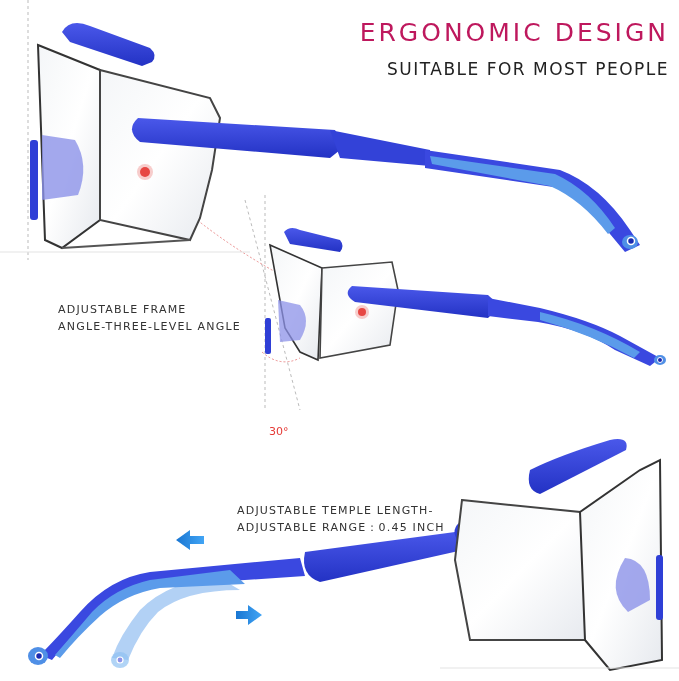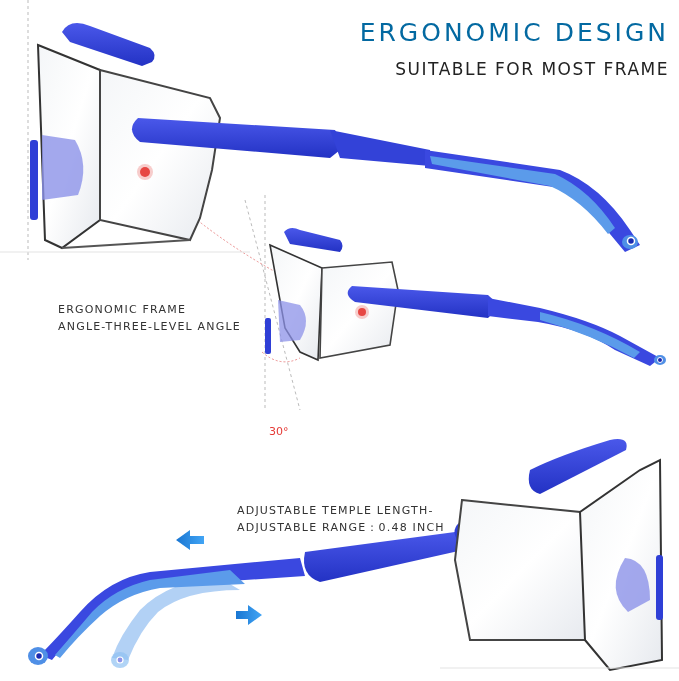--- a/index.html
+++ b/index.html
@@ -2,47 +2,47 @@
 <html><head>
   <meta charset="utf-8">
   <style>
     html, body { margin: 0; padding: 0; }
     body {
       width: 679px; height: 681px; background: #ffffff; position: relative; overflow: hidden;
       font-family: "DejaVu Sans", "Liberation Sans", sans-serif;
     }
     .abs { position: absolute; }
     .title {
-      right: 10px; top: 18px; font-size: 25px; letter-spacing: 3px; color: #0369a1;
+      right: 10px; top: 18px; font-size: 25px; letter-spacing: 3px; color: #be185d;
       font-family: "DejaVu Sans", sans-serif; font-weight: normal; white-space: nowrap;
     }
     .subtitle {
       right: 10px; top: 59px; font-size: 17px; letter-spacing: 1.5px; color: #222; white-space: nowrap;
     }
     .label {
       font-size: 11px; letter-spacing: 1.2px; color: #333; line-height: 17px; white-space: nowrap;
     }
     .angle-label { font-size: 11px; color: #e53935; margin-top: 48px; }
     svg { position: absolute; left: 0; top: 0; }
   </style>
 </head>
 <body>
 
 <div class="abs title">ERGONOMIC DESIGN</div>
-<div class="abs subtitle">SUITABLE FOR MOST FRAME</div>
+<div class="abs subtitle">SUITABLE FOR MOST PEOPLE</div>
 
 <div class="abs label" style="left:58px; top:301px;">
-  <div>ERGONOMIC FRAME</div>
+  <div>ADJUSTABLE FRAME</div>
   <div>ANGLE-THREE-LEVEL ANGLE</div>
 </div>
 <div class="abs angle-label" style="left:269px; top:377px;">30°</div>
 
 <div class="abs label" style="left:226px; top:502px;margin-left:11px;">
   <div>ADJUSTABLE TEMPLE LENGTH-</div>
-  <div>ADJUSTABLE RANGE：0.48 INCH</div>
+  <div>ADJUSTABLE RANGE：0.45 INCH</div>
 </div>
 
 <svg width="679" height="681" viewBox="0 0 679 681">
   <defs>
     <linearGradient id="lens" x1="0" y1="0" x2="1" y2="1">
       <stop offset="0" stop-color="#f4f6f8"></stop>
       <stop offset="0.5" stop-color="#ffffff"></stop>
       <stop offset="1" stop-color="#e6e9ee"></stop>
     </linearGradient>
     <linearGradient id="blueBar" x1="0" y1="0" x2="0" y2="1">

